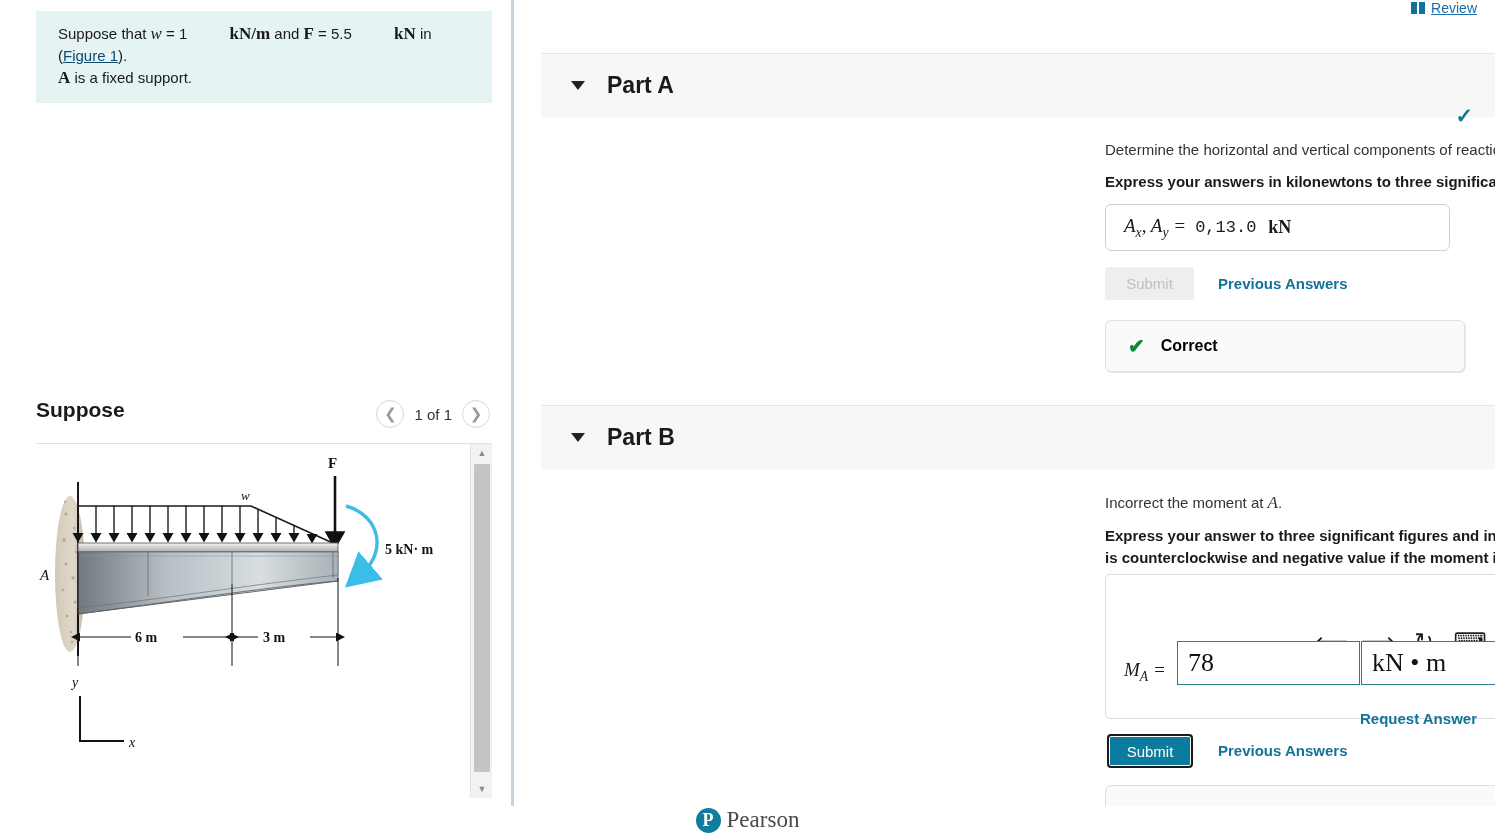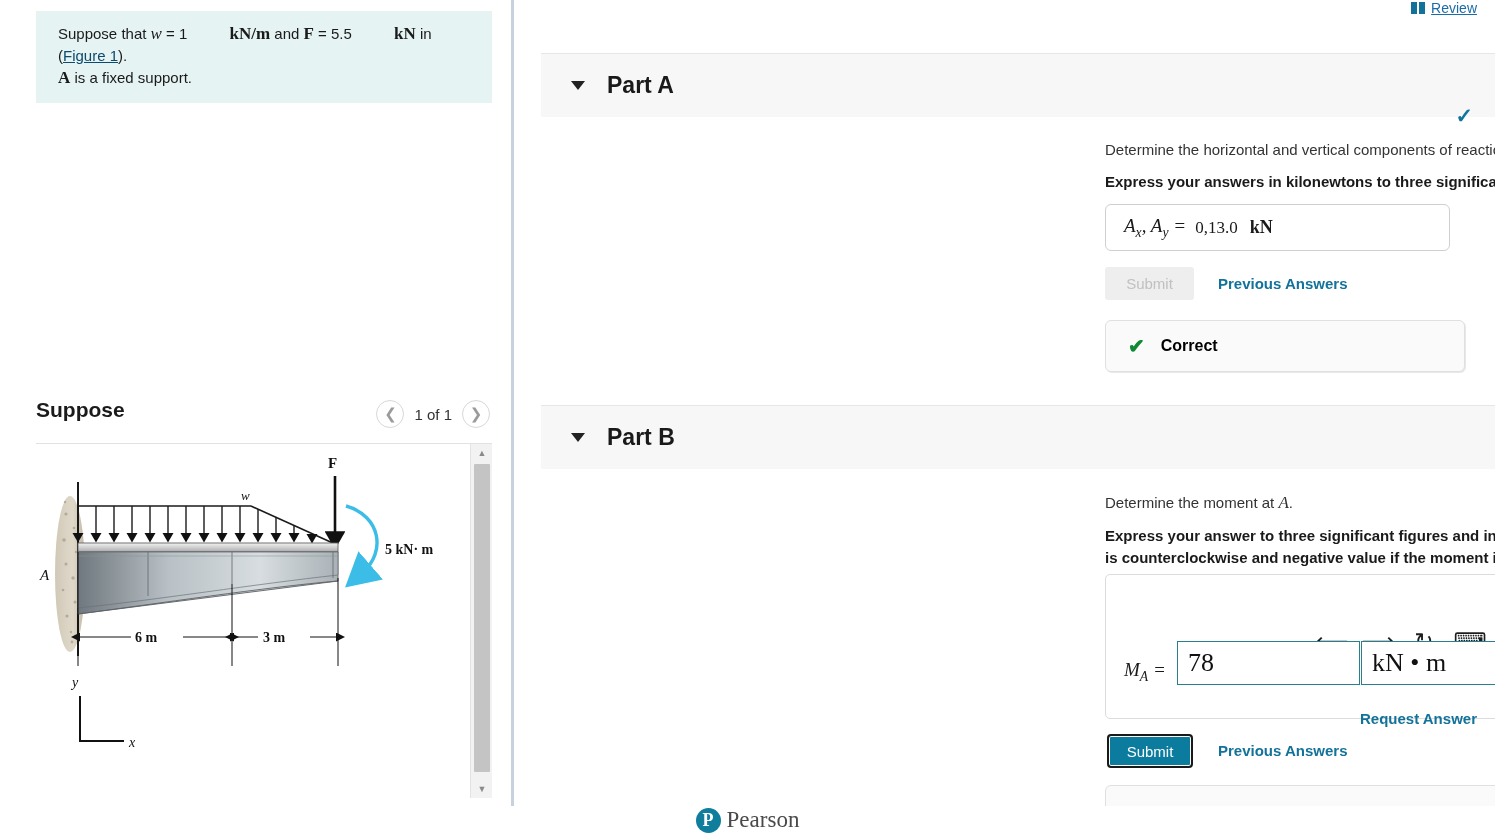--- a/index.html
+++ b/index.html
@@ -107,21 +107,21 @@
   .q-bold { font-size: 15px; color: #1a1a1a; font-weight: bold; line-height: 22px; }
 
   
   .ansA-box {
     position: absolute; left: 591px; top: 204px; width: 345px; height: 47px;
     border: 1px solid #cfcfcf; border-radius: 6px; background: #fff;
     display: flex; align-items: center; padding-left: 18px;
   }
   .ansA-label { font-family: "Liberation Serif", serif; font-style: italic; font-size: 19px; color: #1a1a1a; }
   .sub { font-size: 0.72em; vertical-align: sub; font-style: italic; }
-  .ansA-value { font-family: Liberation Serif, serif; font-size: 17px; color: #1a1a1a; margin-left: 9px; }
+  .ansA-value { font-family: Liberation Mono, monospace; font-size: 17px; color: #1a1a1a; margin-left: 9px; }
   .ansA-unit { font-family: "Liberation Serif", serif; font-weight: bold; font-size: 18px; color: #1a1a1a; margin-left: 12px; }
 
   .btn-disabled {
     position: absolute; left: 591px; top: 267px; width: 89px; height: 33px;
     background: #eeeeee; color: #c0c0c0; border: none; border-radius: 3px;
     font-size: 15px; font-family: "Liberation Sans", sans-serif; cursor: default;
   }
   .link-prev {
     position: absolute; top: 275px; font-size: 15px; font-weight: bold;
     color: #12729a; cursor: pointer;
@@ -384,21 +384,21 @@
       <span class="check-green">✔</span>
       <span class="correct-label">Correct</span>
     </div>
 
     <div class="part-band band-b">
       <div class="caret"></div>
       <span class="part-label">Part B</span>
     </div>
 
     <div class="part-body q-text" style="top:493px; width:640px;">
-      <span>Determine the moment at </span><span class="mathvar">A</span><span>.</span>
+      <span>Incorrect the moment at </span><span class="mathvar">A</span><span>.</span>
     </div>
 
     <div class="part-body q-bold" style="top:525px; width:845px;">Express your answer to three significant figures and include the appropriate units. Enter positive value if the moment is counterclockwise and negative value if the moment is clockwise.</div>
 
     <div class="answer-widget">
       <div class="mathbar">
         <div class="tpl-btn">
           <svg width="40" height="28" viewBox="0 0 40 28">
             <rect x="2" y="9" width="13" height="16" fill="#f4f4f4"></rect>
             <rect x="17" y="3" width="8" height="8" fill="none" stroke="#f4f4f4" stroke-width="1.6"></rect>

